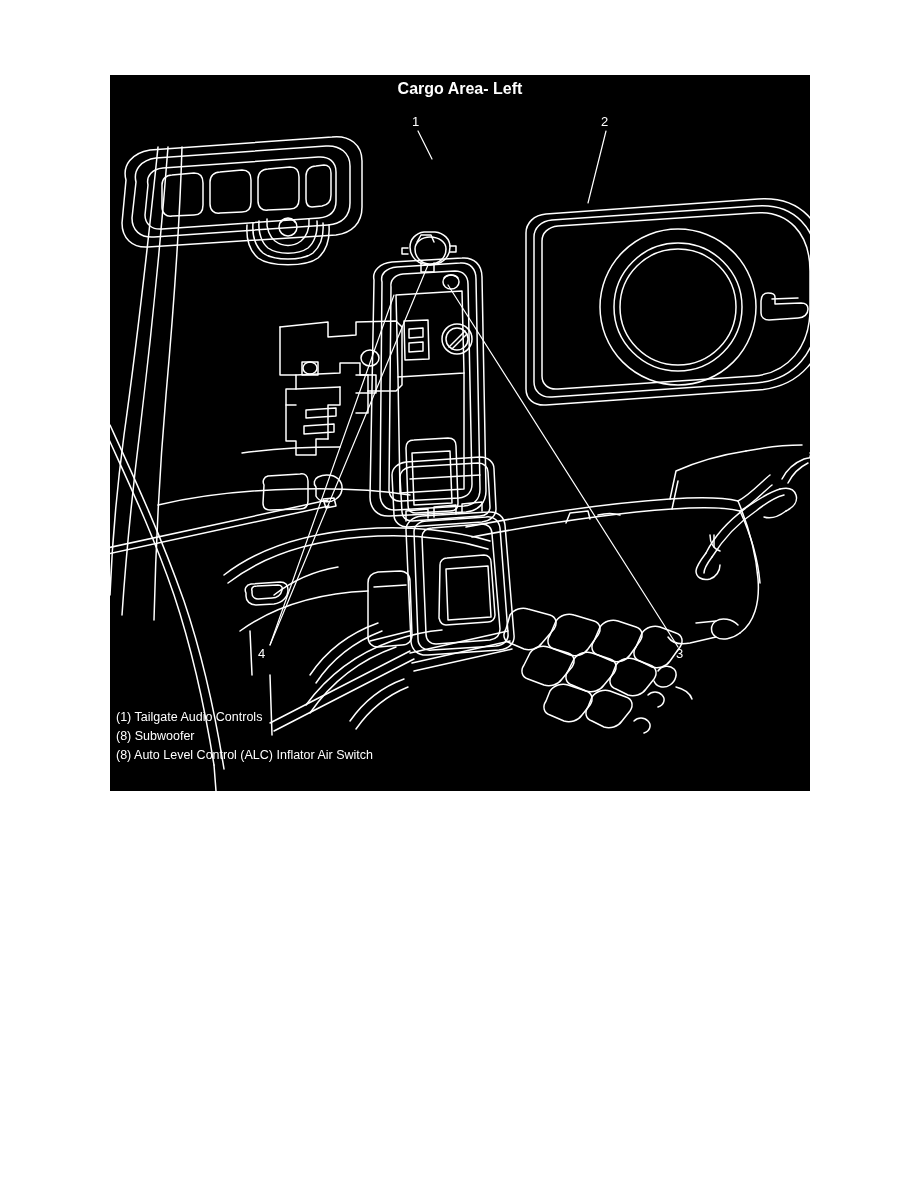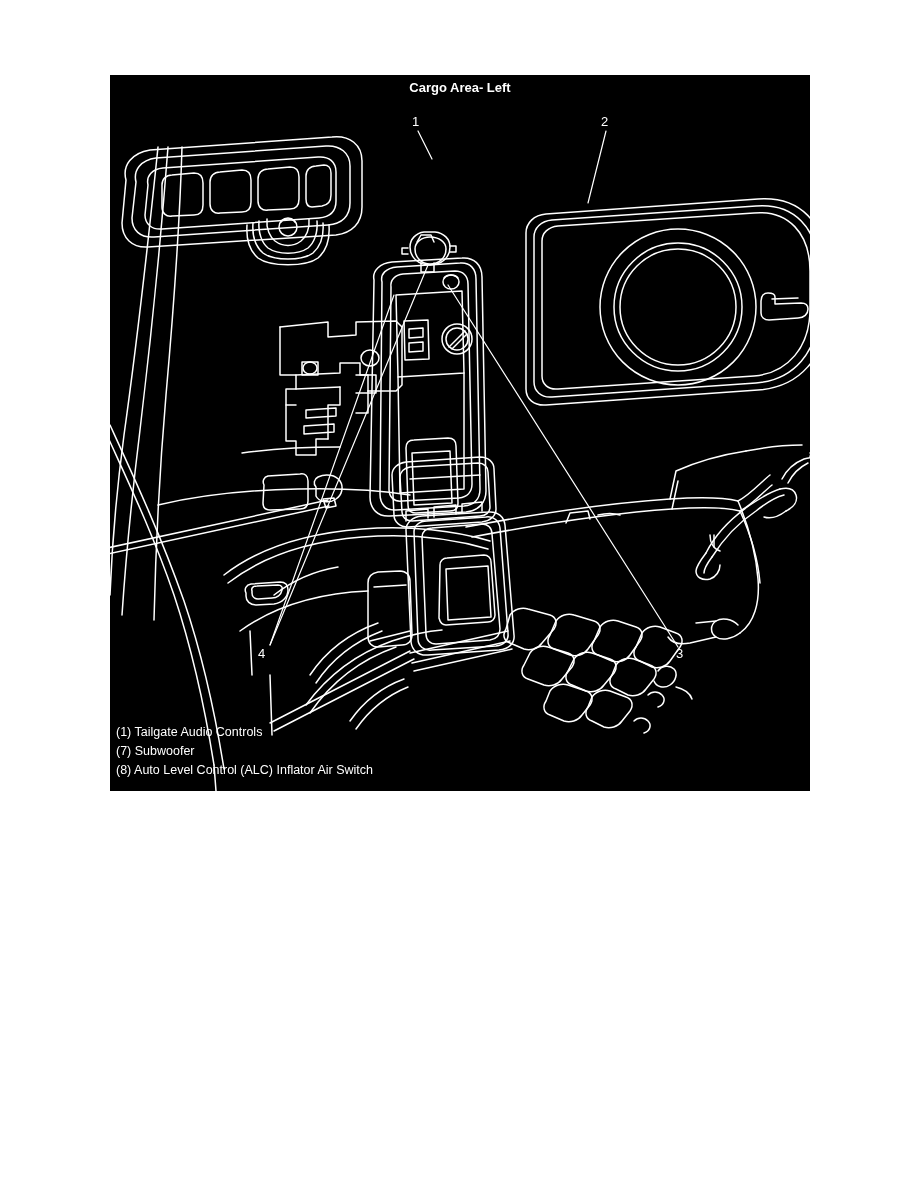--- a/index.html
+++ b/index.html
@@ -33,21 +33,21 @@
     overflow: hidden;
   }
 
   #figure-title {
     position: absolute;
     left: 0;
     top: 5px;
     width: 700px;
     text-align: center;
     color: #ffffff;
-    font-size: 13px;
+    font-size: 16px;
     font-weight: bold;
     letter-spacing: 0px;
     font-family: "Liberation Sans", sans-serif;
   }
 
   #artwork {
     position: absolute;
     left: 0;
     top: 0;
     width: 700px;
@@ -320,21 +320,21 @@
         </g>
 
       </g>
     </svg>
 
     <div class="callout-num" style="left:302px; top:40px;">1</div>
     <div class="callout-num" style="left:491px; top:40px;">2</div>
     <div class="callout-num" style="left:566px; top:572px;">3</div>
     <div class="callout-num" style="left:148px; top:572px;">4</div>
 
-    <div id="legend" style="position:absolute; left:6px; top:633px; width:680px;margin-top:15px;">
+    <div id="legend" style="position:absolute; left:6px; top:633px; width:680px;">
       <div class="legend-line">(1) Tailgate Audio Controls</div>
-      <div class="legend-line">(7) Subwoofer</div>
+      <div class="legend-line">(8) Subwoofer</div>
       <div class="legend-line">(8) Auto Level Control (ALC) Inflator Air Switch</div>
     </div>
 
   </div>
 
 </div>
 
 </body></html>

